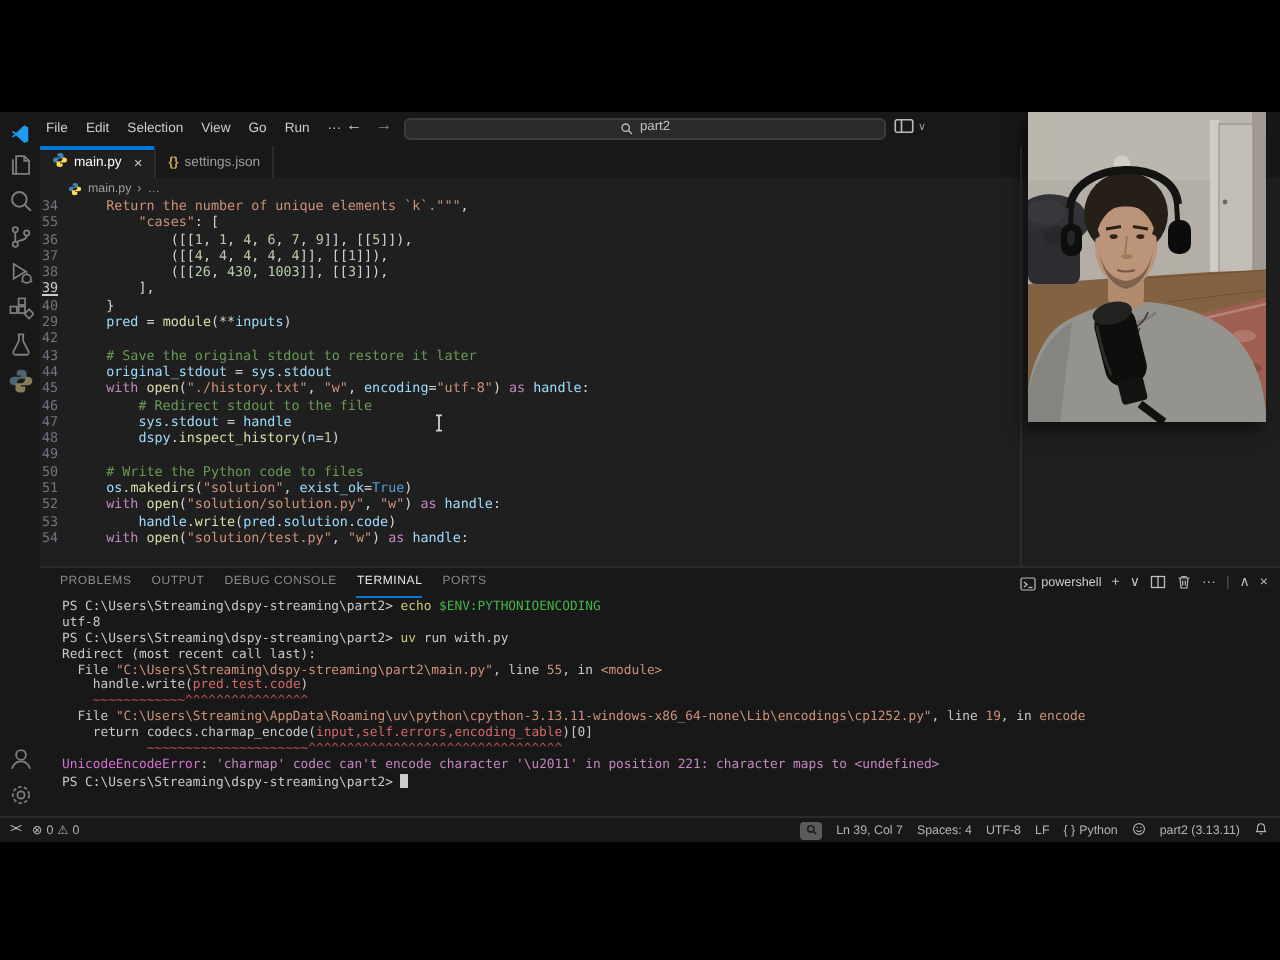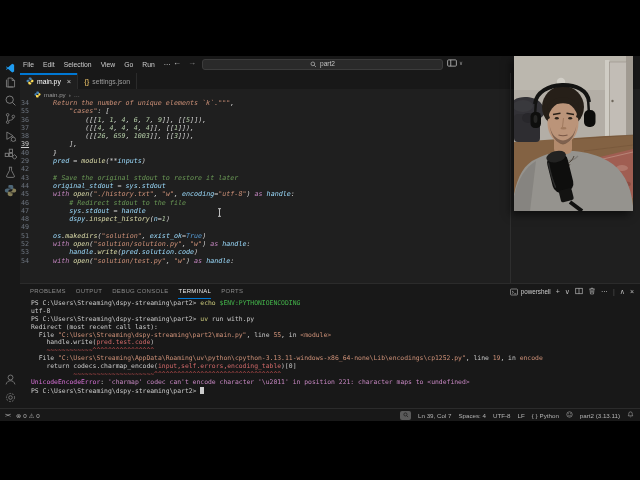--- a/index.html
+++ b/index.html
@@ -36,21 +36,21 @@
   .tab.active::before{content:"";position:absolute;left:0;top:0;right:0;height:1.5px;background:#0078d4;}
   .tab .close{font-size:7.5px;color:#cccccc;margin-left:3px;}
   .tab .braces{color:#c5a358;font-size:6.5px;font-weight:bold;}
   .breadcrumb{position:absolute;left:0;top:16px;width:620px;height:10px;display:flex;align-items:center;
               gap:3px;padding-left:14px;color:#9d9d9d;font-size:6.2px;}
   .code{position:absolute;left:0;top:26px;width:620px;height:184px;overflow:hidden;
         font-family:"DejaVu Sans Mono",monospace;font-size:6.7px;}
   .code-row{display:flex;height:8.3px;line-height:8.3px;white-space:pre;}
   .gutter-num{display:inline-block;width:10px;text-align:center;color:#6e7681;flex:none;}
   .gutter-num.active{color:#cccccc;text-decoration:underline;}
-  .code-text{margin-left:7px;font-style:italic;}
+  .code-text{margin-left:7px;}
   .tk-p{color:#d4d4d4}.tk-s{color:#ce9178}.tk-c{color:#6a9955}.tk-k{color:#c586c0}
   .tk-f{color:#dcdcaa}.tk-v{color:#9cdcfe}.tk-n{color:#b5cea8}.tk-b{color:#569cd6}
   .minimap-border{position:absolute;left:490px;top:0;width:1px;height:210px;background:#2e2e2e;}
   .scroll-thumb{position:absolute;left:606px;top:113px;width:7px;height:16px;background:#4f4f4f;}
   .ibeam{position:absolute;left:197px;top:130px;}
 
   
   .panel{position:absolute;left:20px;top:227px;width:620px;height:125px;background:#181818;
          border-top:1px solid #2b2b2b;box-sizing:border-box;}
   .panel-header{position:absolute;left:0;top:0;width:620px;height:15px;display:flex;align-items:center;}
@@ -206,32 +206,33 @@
           </svg>
         <span>main.py</span>
         <span>›</span>
         <span>…</span>
       </div>
       <div class="code" id="code-lines">
           <div class="code-row"><span class="gutter-num">34</span><span class="code-text"><span class="tk-s">    Return the number of unique elements `k`."""</span><span class="tk-p">,</span></span></div>
           <div class="code-row"><span class="gutter-num">55</span><span class="code-text"><span class="tk-p">        </span><span class="tk-s">"cases"</span><span class="tk-p">: [</span></span></div>
           <div class="code-row"><span class="gutter-num">36</span><span class="code-text"><span class="tk-p">            ([[</span><span class="tk-n">1</span><span class="tk-p">, </span><span class="tk-n">1</span><span class="tk-p">, </span><span class="tk-n">4</span><span class="tk-p">, </span><span class="tk-n">6</span><span class="tk-p">, </span><span class="tk-n">7</span><span class="tk-p">, </span><span class="tk-n">9</span><span class="tk-p">]], [[</span><span class="tk-n">5</span><span class="tk-p">]]),</span></span></div>
           <div class="code-row"><span class="gutter-num">37</span><span class="code-text"><span class="tk-p">            ([[</span><span class="tk-n">4</span><span class="tk-p">, </span><span class="tk-n">4</span><span class="tk-p">, </span><span class="tk-n">4</span><span class="tk-p">, </span><span class="tk-n">4</span><span class="tk-p">, </span><span class="tk-n">4</span><span class="tk-p">]], [[</span><span class="tk-n">1</span><span class="tk-p">]]),</span></span></div>
-          <div class="code-row"><span class="gutter-num">38</span><span class="code-text"><span class="tk-p">            ([[</span><span class="tk-n">26</span><span class="tk-p">, </span><span class="tk-n">659</span><span class="tk-p">, </span><span class="tk-n">1003</span><span class="tk-p">]], [[</span><span class="tk-n">3</span><span class="tk-p">]]),</span></span></div>
+          <div class="code-row"><span class="gutter-num">38</span><span class="code-text"><span class="tk-p">            ([[</span><span class="tk-n">26</span><span class="tk-p">, </span><span class="tk-n">430</span><span class="tk-p">, </span><span class="tk-n">1003</span><span class="tk-p">]], [[</span><span class="tk-n">3</span><span class="tk-p">]]),</span></span></div>
           <div class="code-row"><span class="gutter-num active">39</span><span class="code-text"><span class="tk-p">        ],</span></span></div>
           <div class="code-row"><span class="gutter-num">40</span><span class="code-text"><span class="tk-p">    }</span></span></div>
           <div class="code-row"><span class="gutter-num">29</span><span class="code-text"><span class="tk-v">    pred</span><span class="tk-p"> = </span><span class="tk-f">module</span><span class="tk-p">(**</span><span class="tk-v">inputs</span><span class="tk-p">)</span></span></div>
           <div class="code-row"><span class="gutter-num">42</span><span class="code-text"></span></div>
           <div class="code-row"><span class="gutter-num">43</span><span class="code-text"><span class="tk-c">    # Save the original stdout to restore it later</span></span></div>
           <div class="code-row"><span class="gutter-num">44</span><span class="code-text"><span class="tk-v">    original_stdout</span><span class="tk-p"> = </span><span class="tk-v">sys</span><span class="tk-p">.</span><span class="tk-v">stdout</span></span></div>
           <div class="code-row"><span class="gutter-num">45</span><span class="code-text"><span class="tk-k">    with</span><span class="tk-p"> </span><span class="tk-f">open</span><span class="tk-p">(</span><span class="tk-s">"./history.txt"</span><span class="tk-p">, </span><span class="tk-s">"w"</span><span class="tk-p">, </span><span class="tk-v">encoding</span><span class="tk-p">=</span><span class="tk-s">"utf-8"</span><span class="tk-p">) </span><span class="tk-k">as</span><span class="tk-p"> </span><span class="tk-v">handle</span><span class="tk-p">:</span></span></div>
           <div class="code-row"><span class="gutter-num">46</span><span class="code-text"><span class="tk-c">        # Redirect stdout to the file</span></span></div>
           <div class="code-row"><span class="gutter-num">47</span><span class="code-text"><span class="tk-v">        sys</span><span class="tk-p">.</span><span class="tk-v">stdout</span><span class="tk-p"> = </span><span class="tk-v">handle</span></span></div>
           <div class="code-row"><span class="gutter-num">48</span><span class="code-text"><span class="tk-v">        dspy</span><span class="tk-p">.</span><span class="tk-f">inspect_history</span><span class="tk-p">(</span><span class="tk-v">n</span><span class="tk-p">=</span><span class="tk-n">1</span><span class="tk-p">)</span></span></div>
           <div class="code-row"><span class="gutter-num">49</span><span class="code-text"></span></div>
+          <div class="code-row"><span class="gutter-num">50</span><span class="code-text"><span class="tk-c">    # Write the Python code to files</span></span></div>
           <div class="code-row"><span class="gutter-num">51</span><span class="code-text"><span class="tk-v">    os</span><span class="tk-p">.</span><span class="tk-f">makedirs</span><span class="tk-p">(</span><span class="tk-s">"solution"</span><span class="tk-p">, </span><span class="tk-v">exist_ok</span><span class="tk-p">=</span><span class="tk-b">True</span><span class="tk-p">)</span></span></div>
           <div class="code-row"><span class="gutter-num">52</span><span class="code-text"><span class="tk-k">    with</span><span class="tk-p"> </span><span class="tk-f">open</span><span class="tk-p">(</span><span class="tk-s">"solution/solution.py"</span><span class="tk-p">, </span><span class="tk-s">"w"</span><span class="tk-p">) </span><span class="tk-k">as</span><span class="tk-p"> </span><span class="tk-v">handle</span><span class="tk-p">:</span></span></div>
           <div class="code-row"><span class="gutter-num">53</span><span class="code-text"><span class="tk-v">        handle</span><span class="tk-p">.</span><span class="tk-f">write</span><span class="tk-p">(</span><span class="tk-v">pred</span><span class="tk-p">.</span><span class="tk-v">solution</span><span class="tk-p">.</span><span class="tk-v">code</span><span class="tk-p">)</span></span></div>
           <div class="code-row"><span class="gutter-num">54</span><span class="code-text"><span class="tk-k">    with</span><span class="tk-p"> </span><span class="tk-f">open</span><span class="tk-p">(</span><span class="tk-s">"solution/test.py"</span><span class="tk-p">, </span><span class="tk-s">"w"</span><span class="tk-p">) </span><span class="tk-k">as</span><span class="tk-p"> </span><span class="tk-v">handle</span><span class="tk-p">:</span></span></div>
         </div>
       <div class="minimap-border"></div>
       <div class="scroll-thumb"></div>
       <span class="ibeam">
         <svg width="5" height="9" viewBox="0 0 5 9">
             <path d="M1 .7h3M1 8.3h3M2.5.7v7.6" stroke="#d0d0d0" stroke-width=".9" fill="none"></path>

